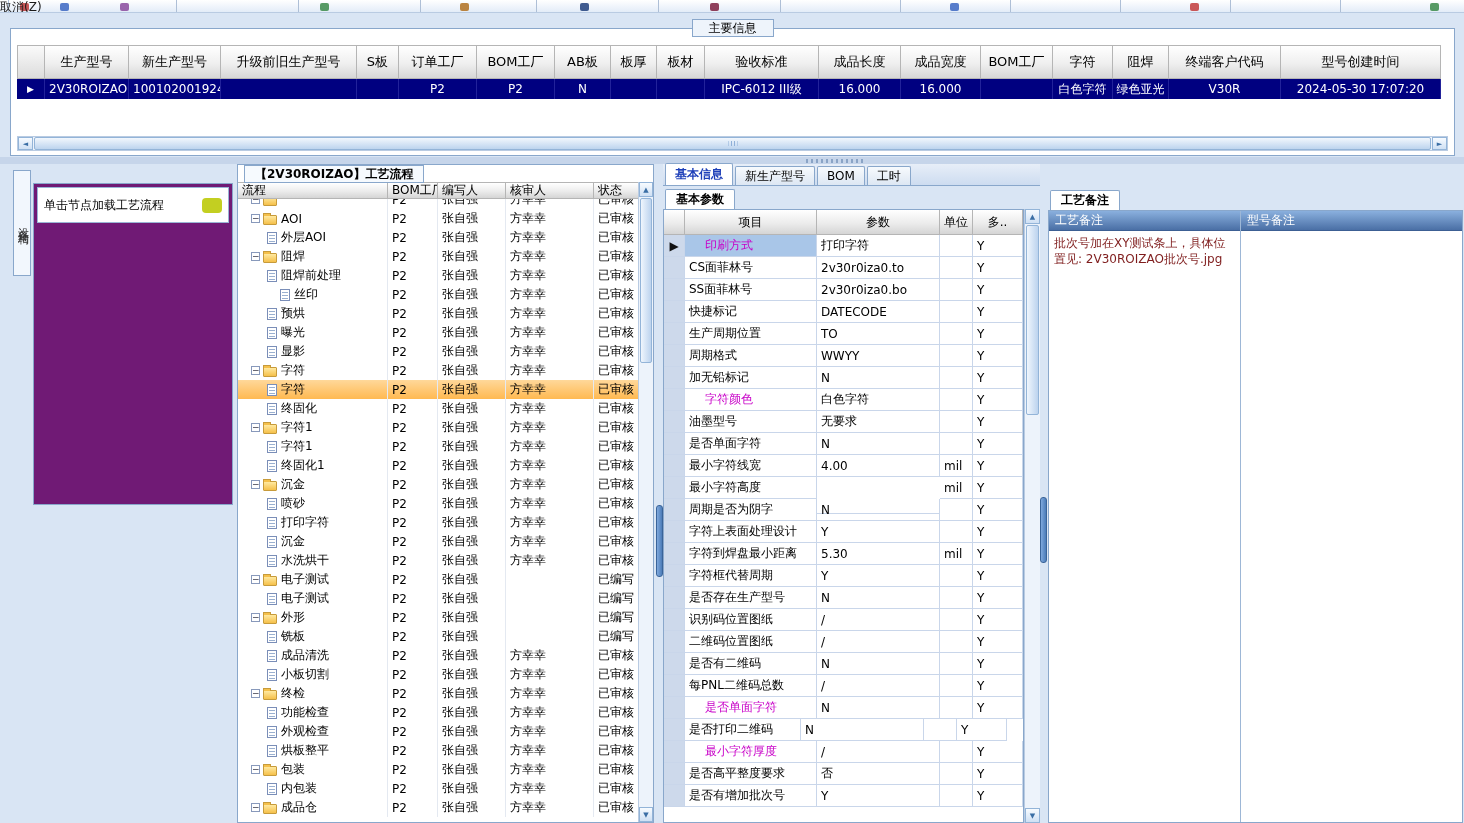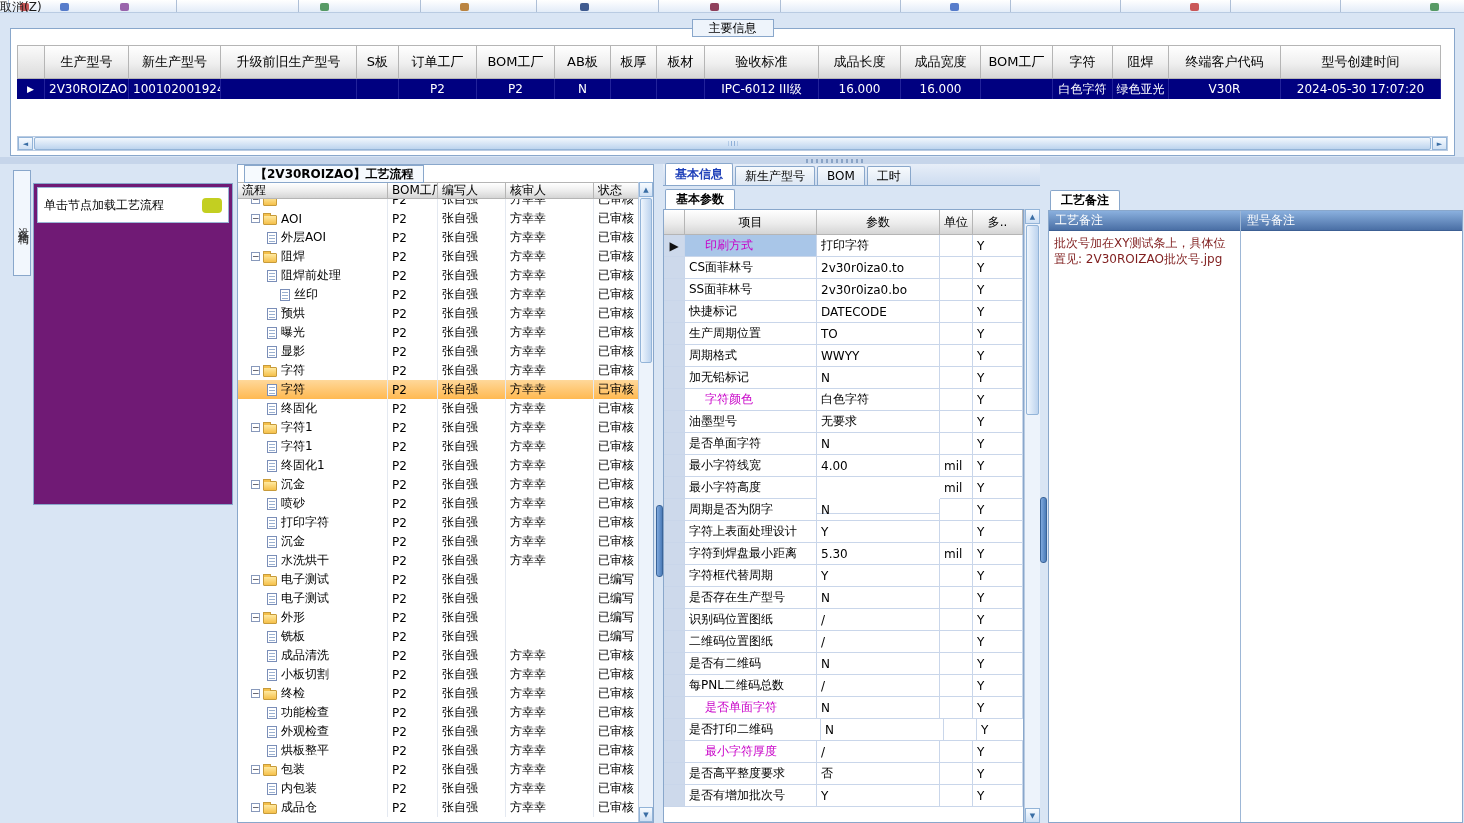--- a/index.html
+++ b/index.html
@@ -755,21 +755,21 @@
           </div>
           <div class="p-row">
             <div class="p-sel"></div>
             <div class="p-item hl" style="width: 132px;">是否单面字符</div>
             <div class="p-val" style="width: 123px;">N</div>
             <div class="p-unit" style="width: 33px;"></div>
             <div class="p-multi" style="width: 50px;">Y</div>
           </div>
           <div class="p-row">
             <div class="p-sel"></div>
-            <div class="p-item" style="width: 136px;">是否打印二维码</div>
+            <div class="p-item" style="width: 116px;">是否打印二维码</div>
             <div class="p-val" style="width: 123px;">N</div>
             <div class="p-unit" style="width: 33px;"></div>
             <div class="p-multi" style="width: 50px;">Y</div>
           </div>
           <div class="p-row">
             <div class="p-sel"></div>
             <div class="p-item hl" style="width: 132px;">最小字符厚度</div>
             <div class="p-val" style="width: 123px;">/</div>
             <div class="p-unit" style="width: 33px;"></div>
             <div class="p-multi" style="width: 50px;">Y</div>

